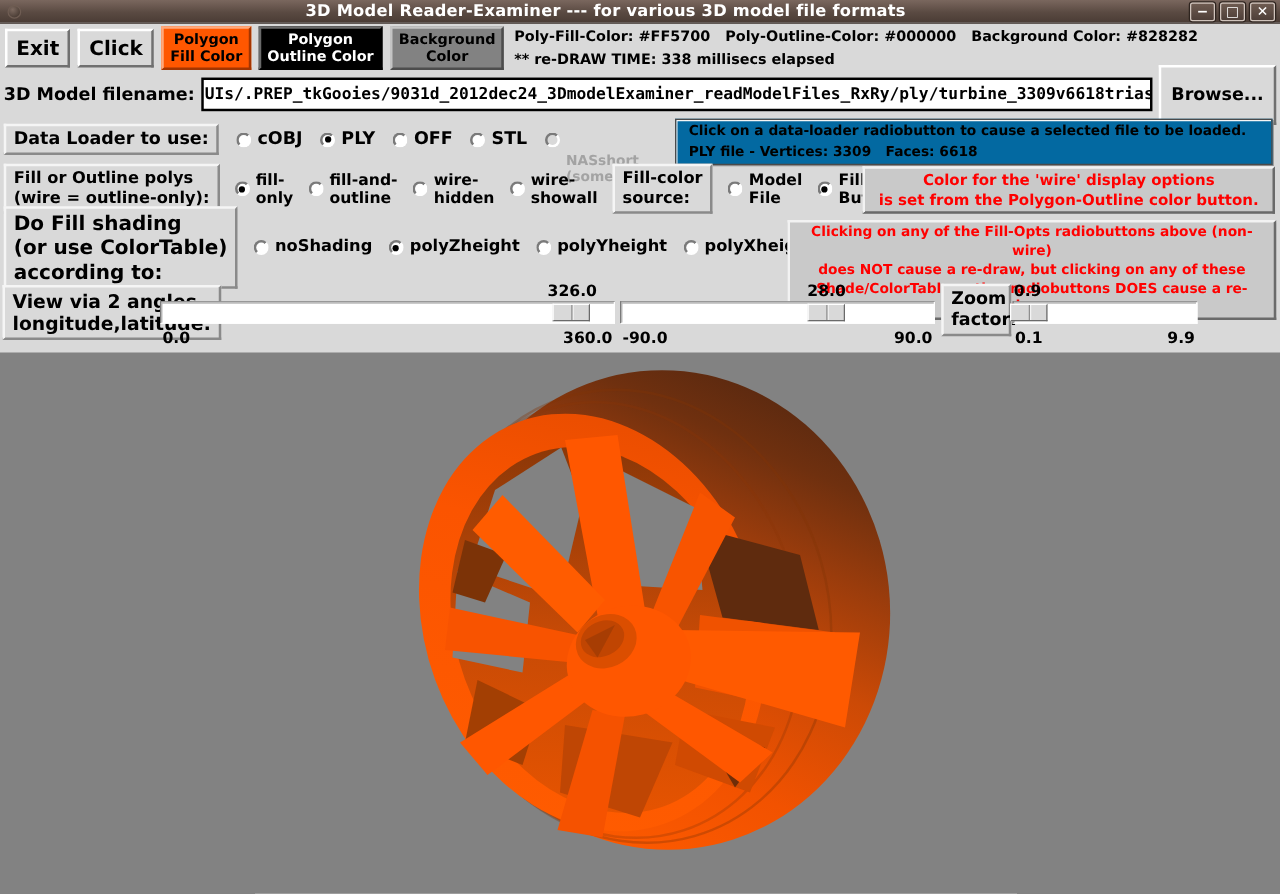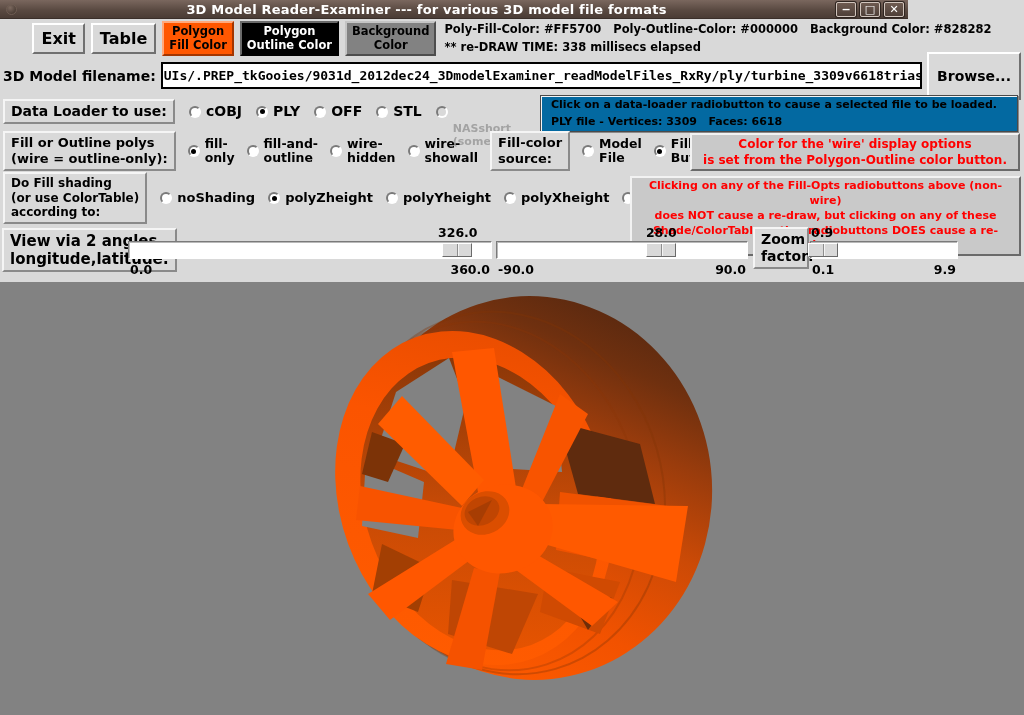--- a/index.html
+++ b/index.html
@@ -7,21 +7,21 @@
   body {
     width:1024px; height:715px; position:relative; overflow:hidden;
     background:#d9d9d9;
     font-family:"DejaVu Sans", sans-serif; font-weight:bold; color:#000;
   }
   .pre { white-space:pre-line; }
   .spaces { white-space:pre; }
 
   
   .titlebar {
-    position:absolute; top:0; left:0; width:908px; height:19px;
+    position:absolute; top:0; left:0; width:1024px; height:19px;
     background:linear-gradient(#7a675e, #5a4a42 55%, #4a3c35);
     display:flex; align-items:center; color:#fff;
     border-bottom:1px solid #3a2f2a;
   }
   .title-icon {
     width:11px; height:11px; border-radius:50%; margin-left:6px;
     background:radial-gradient(circle at 35% 30%, #7d6a60, #4e4038 70%);
     border:1px solid #6f5d53;
   }
   .title-text { flex:1; text-align:center; font-size:13px; letter-spacing:0.2px; }
@@ -51,21 +51,21 @@
   }
   .radio .dot { width:5px; height:5px; border-radius:50%; background:#000; display:none; }
   .radio.checked .dot { display:block; }
   .radio.disabled { background:#d9d9d9; }
   .opt-label { line-height:1.15; }
   .disabled-text { color:#a3a3a3;margin-top:48px; }
 
   .row { position:absolute; left:0; width:1024px; display:flex; align-items:center; }
 
   
-  .toolbar { top:19px; height:39px; padding:0 4px; gap:6px;justify-content:center; }
+  .toolbar { top:19px; height:39px; padding:0 4px; gap:6px; }
   .toolbar .btn.big { font-size:16px; padding:4px 7px; }
   .color-btn { font-size:11.5px; line-height:1.2; padding:2px 5px; text-align:center; }
   .color-btn.fill   { background:#FF5700; border-color:#ffa97c #a33500 #a33500 #ffa97c; color:#000; }
   .color-btn.outline{ background:#000000; border-color:#6a6a6a #000000 #000000 #6a6a6a; color:#fff; }
   .color-btn.bg     { background:#828282; border-color:#c4c4c4 #4d4d4d #4d4d4d #c4c4c4; color:#000; }
   .toolbar-info { font-size:11.5px; line-height:1.55; margin-left:2px; }
 
   
   .filename-row { top:58px; height:35px; padding:0 3px; gap:5px; }
   .fn-label { font-size:14px; flex:0 0 auto; }
@@ -94,21 +94,21 @@
   .fill-row .opt-label { font-size:12.5px; }
   .note-box {
     background:#c9c9c9; color:#ff0000; text-align:center;
     border:2px solid; border-color:#f2f2f2 #6a6a6a #6a6a6a #f2f2f2;
     line-height:1.35; padding:1px 6px;
   }
   .fill-note { position:absolute; left:690px; top:3px; width:330px; font-size:12px; }
 
   
   .shade-row { top:172px; height:52px; padding:0 3px; gap:13px; }
-  .shade-row .frame-label { font-size:12px; }
+  .shade-row .frame-label { font-size:16px; }
   .shade-row .opt-label { font-size:13px; }
   .shade-note { position:absolute; left:630px; top:4px; width:391px; font-size:11px; }
 
   
   .slider-row { top:224px; height:58px; }
   .view-label { position:absolute; left:2px; top:4px; font-size:15px; }
   .zoom-label { position:absolute; left:753px; top:3px; width:56px; font-size:14px; }
   .tkscale { position:absolute; height:54px; top:1px; }
   .scale-value { position:absolute; top:0; transform:translateX(-50%); font-size:12.5px; }
   .trough {
@@ -142,21 +142,21 @@
   <div class="title-text">3D Model Reader-Examiner --- for various 3D model file formats</div>
   <div class="win-btns">
     <div class="win-btn">−</div>
     <div class="win-btn">□</div>
     <div class="win-btn">✕</div>
   </div>
 </div>
 
 <div class="row toolbar">
   <div class="raised btn big">Exit</div>
-  <div class="raised btn big">Table</div>
+  <div class="raised btn big">Click</div>
   <div class="raised color-btn fill pre">Polygon
 Fill Color</div>
   <div class="raised color-btn outline pre">Polygon
 Outline Color</div>
   <div class="raised color-btn bg pre">Background
 Color</div>
   <div class="toolbar-info">
     <div class="spaces">Poly-Fill-Color: #FF5700   Poly-Outline-Color: #000000   Background Color: #828282</div>
     <div class="spaces">** re-DRAW TIME: 338 millisecs elapsed</div>
   </div>

